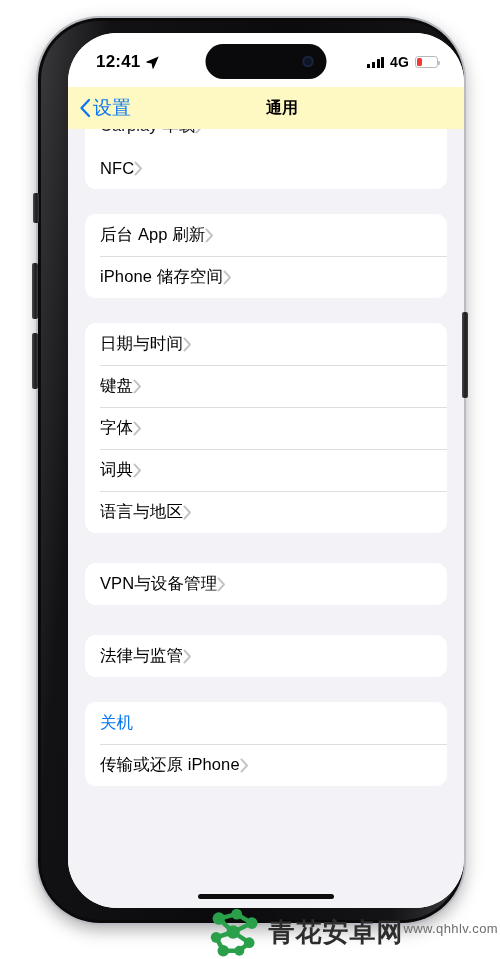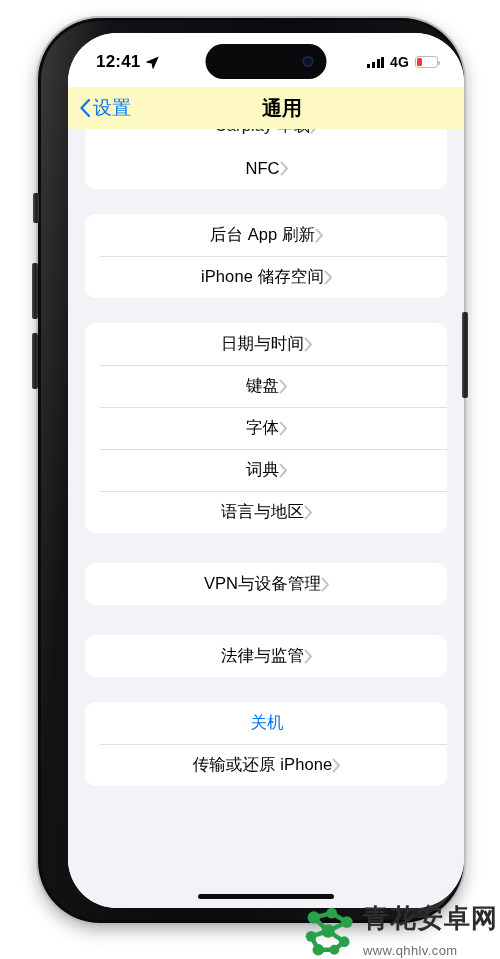--- a/index.html
+++ b/index.html
@@ -91,42 +91,42 @@
     position:relative; height:42px; background:#fef9c3;
     display:flex; align-items:center;
   }
   .nav-back{
     position:absolute; left:11px; display:flex; align-items:center; gap:2px;
     color:#0a77f2; font-size:19px; cursor:pointer;
   }
   .chev-back{ display:block; }
   .nav-title{
     width:100%; text-align:center;
-    font-size:20px; font-weight:bold; color:#000;padding-left:32px;
+    font-size:16px; font-weight:bold; color:#000;padding-left:32px;
   }
 
   
   .content{
     height: calc(875px - 54px - 42px);
     background:#f2f2f7;
     padding: 0 17px;
     overflow:hidden;
     position:relative;
   }
 
   .group{
     background:#ffffff;
     border-radius:11px;
     overflow:hidden;
   }
   .group.clipped-top{ border-radius:0 0 11px 11px; }
 
   .row{
     position:relative;
-    display:flex; align-items:center; justify-content:center;
+    display:flex; align-items:center; justify-content:flex-start;
     padding: 0 13px 0 15px;
     height:42px;
     cursor:pointer;
   }
   .row .label{
     font-size:16.5px; color:#000; letter-spacing:.1px; white-space:nowrap;
   }
   .row .label.accent{ color:#0a77f2; }
   .row + .row::before{
     content:""; position:absolute; left:15px; right:0; top:0;
@@ -160,21 +160,21 @@
   }
 
   
   .watermark{
     position:absolute; right:2px; bottom:2px;
     display:flex; align-items:center; gap:7px;
     z-index:20;
     background:rgba(255,255,255,.0);
   }
   .wm-logo{ flex:0 0 auto; }
-  .wm-text{ display:flex; flex-direction:column; line-height:1;gap:10px; }
+  .wm-text{ display:flex; flex-direction:row; line-height:1; }
   .wm-cn{
     font-size:26px; font-weight:bold; color:#2d2d2d; letter-spacing:1px;
   }
   .wm-url{
     font-size:13px; color:#6d6d6d; letter-spacing:.4px; margin-top:3px;
   }
 </style>
 </head>
 <body>
 

